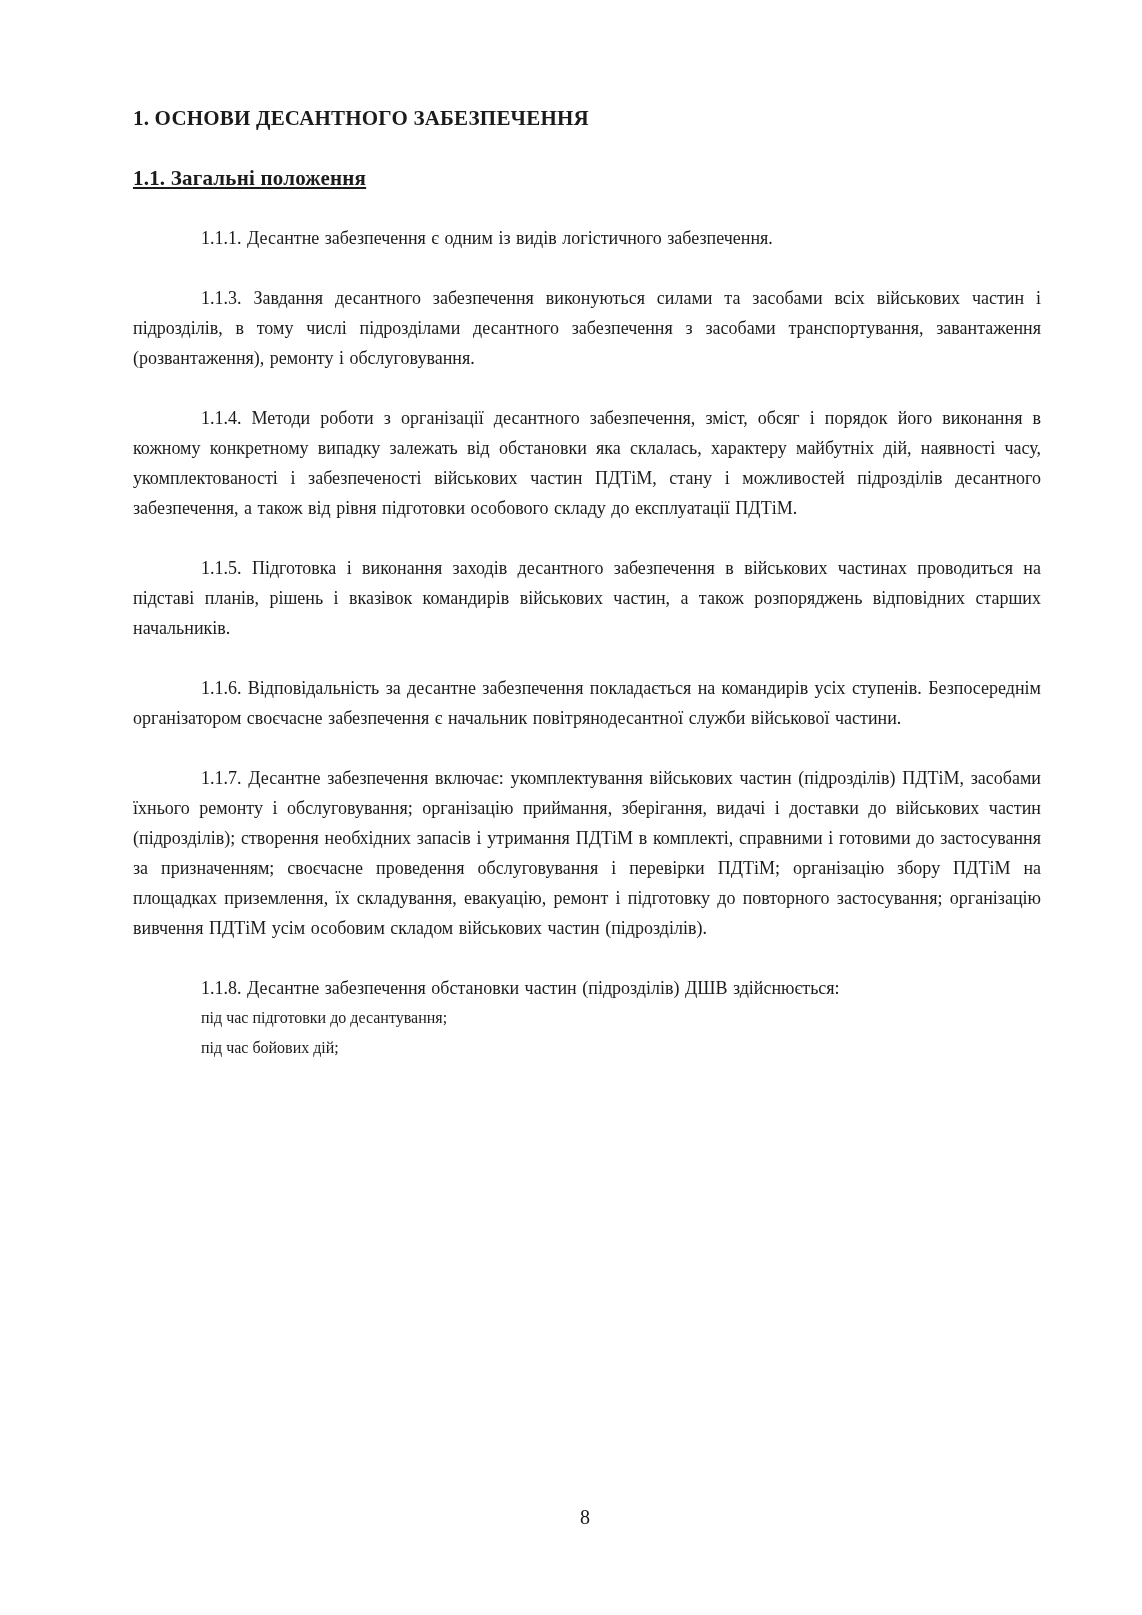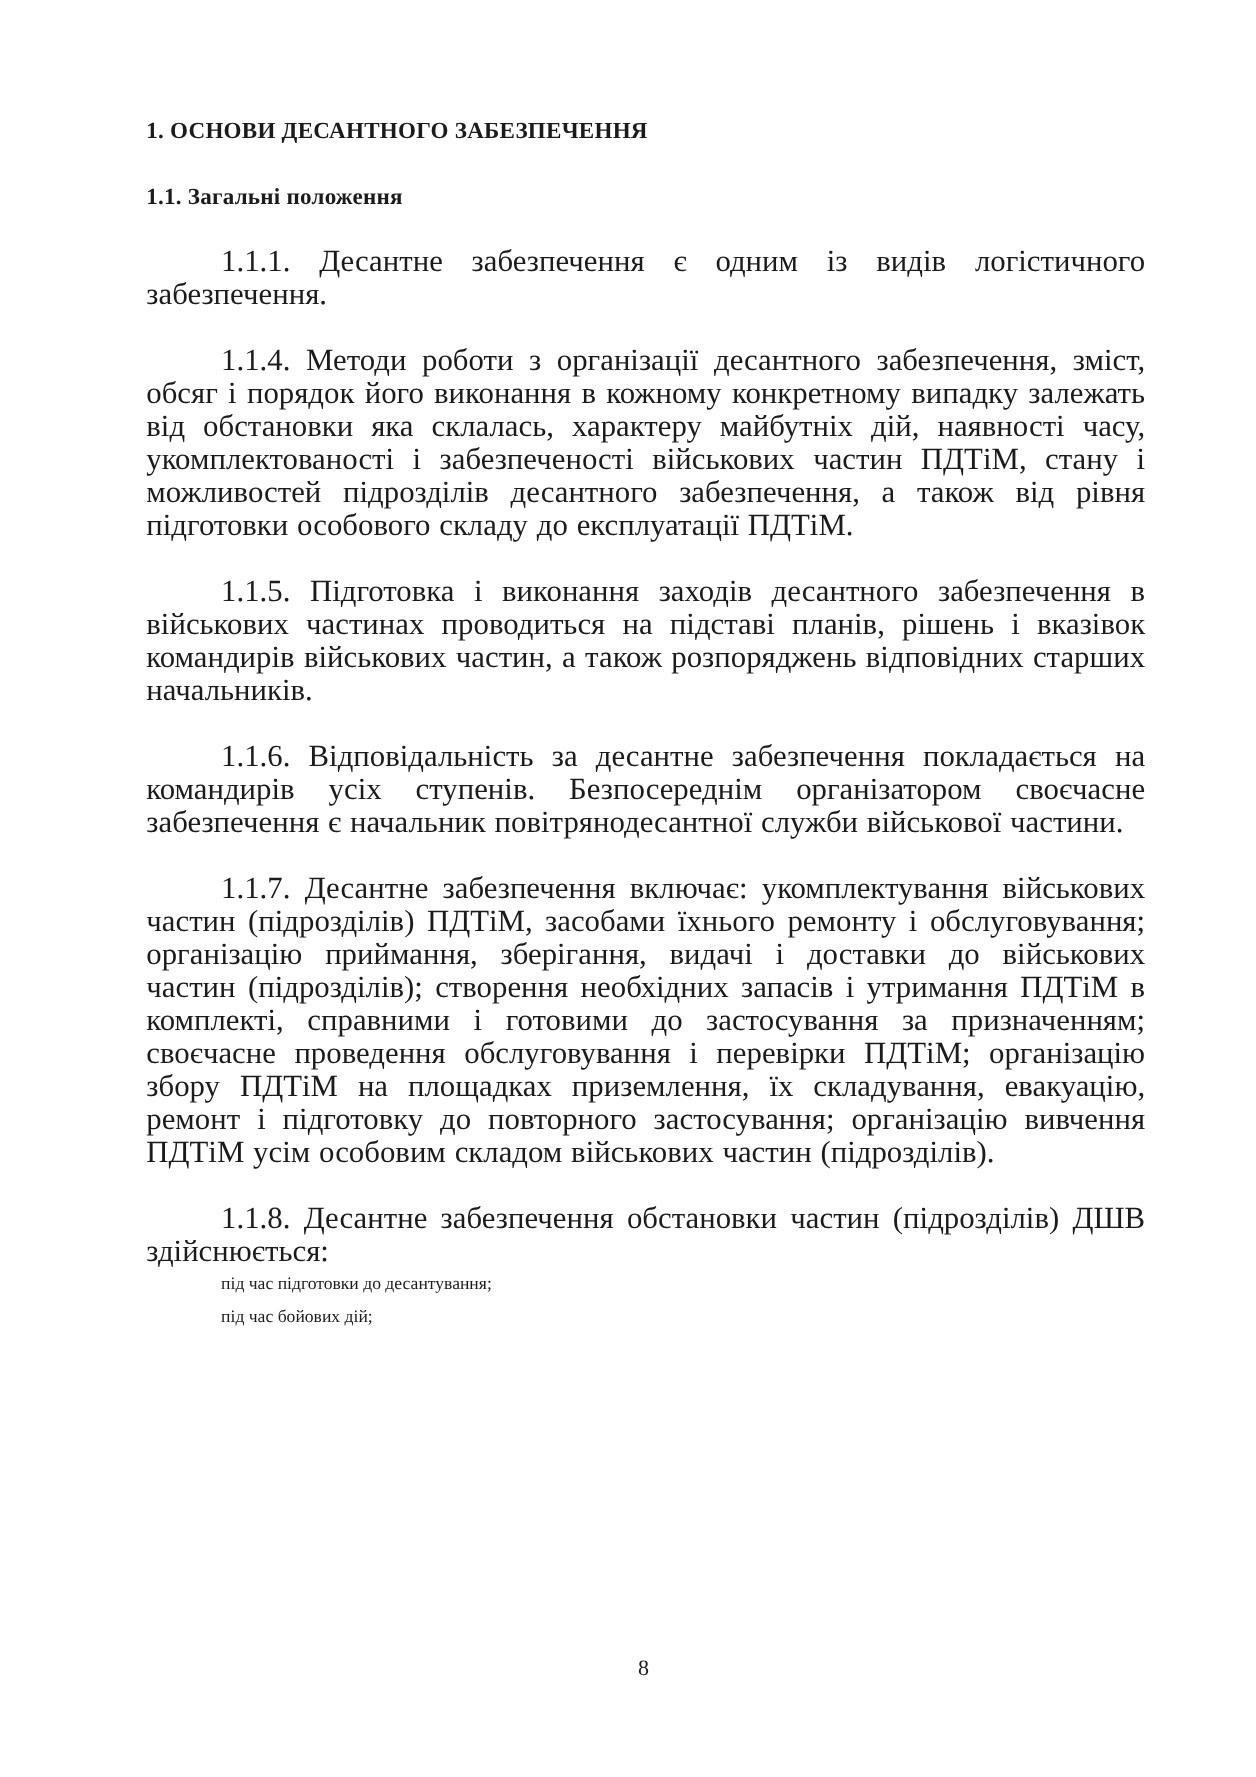--- a/index.html
+++ b/index.html
@@ -28,23 +28,24 @@
   .content h2 {
     font-size: 21px;
     line-height: 30px;
     font-weight: bold;
     margin: 0;
     padding: 0;
     letter-spacing: 0.2px;
   }
   .content h2 {
     margin-top: 30px;
+    text-decoration: underline;
   }
   .para {
-    font-size: 28px;
+    font-size: 18px;
     line-height: 30px;
     margin: 30px 0 0 0;
     text-align: justify;
     text-indent: 68px;
     word-spacing: 1px;
   }
   .list-line {
     font-size: 16px;
     line-height: 30px;
     margin: 0;
@@ -67,20 +68,21 @@
 <div class="page">
   <div class="content">
 
     <h1>1. ОСНОВИ ДЕСАНТНОГО ЗАБЕЗПЕЧЕННЯ</h1>
 
     <h2>1.1. Загальні положення</h2>
 
     <p class="para">1.1.1. Десантне забезпечення є одним із видів логістичного забезпечення.</p>
 
 
+    <p class="para">1.1.3. Завдання десантного забезпечення виконуються силами та засобами всіх військових частин і підрозділів, в тому числі підрозділами десантного забезпечення з засобами транспортування, завантаження (розвантаження), ремонту і обслуговування.</p>
 
     <p class="para">1.1.4. Методи роботи з організації десантного забезпечення, зміст, обсяг і порядок його виконання в кожному конкретному випадку залежать від обстановки яка склалась, характеру майбутніх дій, наявності часу, укомплектованості і забезпеченості військових частин ПДТіМ, стану і можливостей підрозділів десантного забезпечення, а також від рівня підготовки особового складу до експлуатації ПДТіМ.</p>
 
     <p class="para">1.1.5. Підготовка і виконання заходів десантного забезпечення в військових частинах проводиться на підставі планів, рішень і вказівок командирів військових частин, а також розпоряджень відповідних старших начальників.</p>
 
     <p class="para">1.1.6. Відповідальність за десантне забезпечення покладається на командирів усіх ступенів. Безпосереднім організатором своєчасне забезпечення є начальник повітрянодесантної служби військової частини.</p>
 
     <p class="para">1.1.7. Десантне забезпечення включає: укомплектування військових частин (підрозділів) ПДТіМ, засобами їхнього ремонту і обслуговування; організацію приймання, зберігання, видачі і доставки до військових частин (підрозділів); створення необхідних запасів і утримання ПДТіМ в комплекті, справними і готовими до застосування за призначенням; своєчасне проведення обслуговування і перевірки ПДТіМ; організацію збору ПДТіМ на площадках приземлення, їх складування, евакуацію, ремонт і підготовку до повторного застосування; організацію вивчення ПДТіМ усім особовим складом військових частин (підрозділів).</p>
 
     <p class="para">1.1.8. Десантне забезпечення обстановки частин (підрозділів) ДШВ здійснюється:</p>

